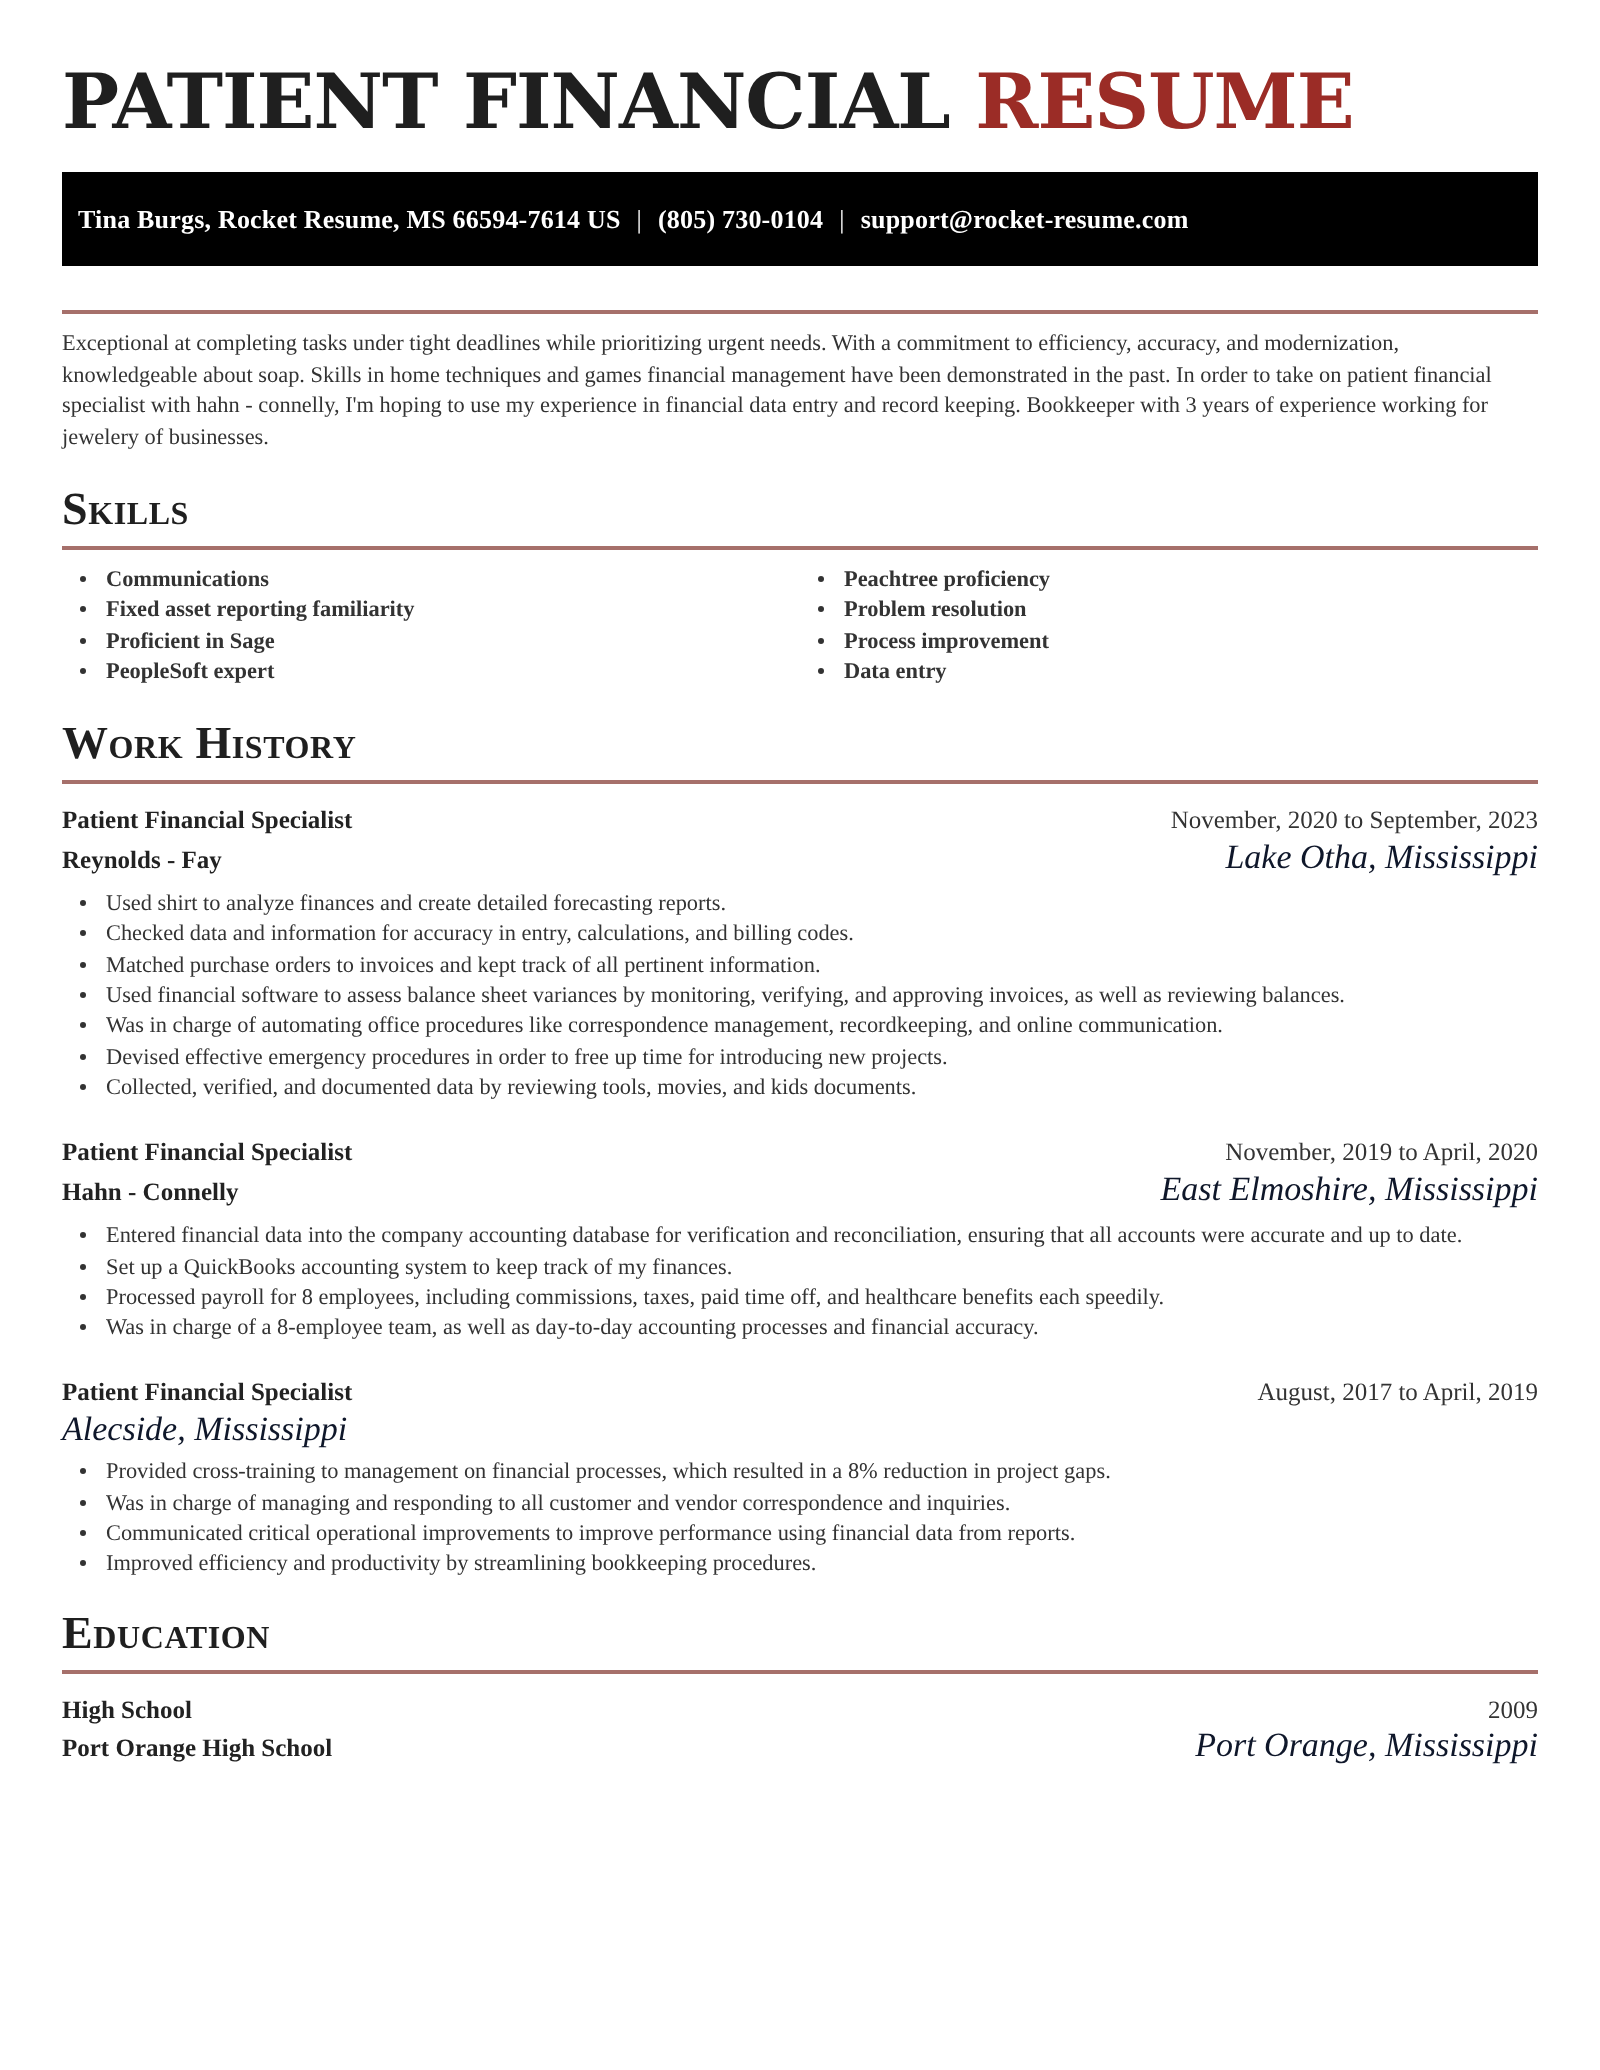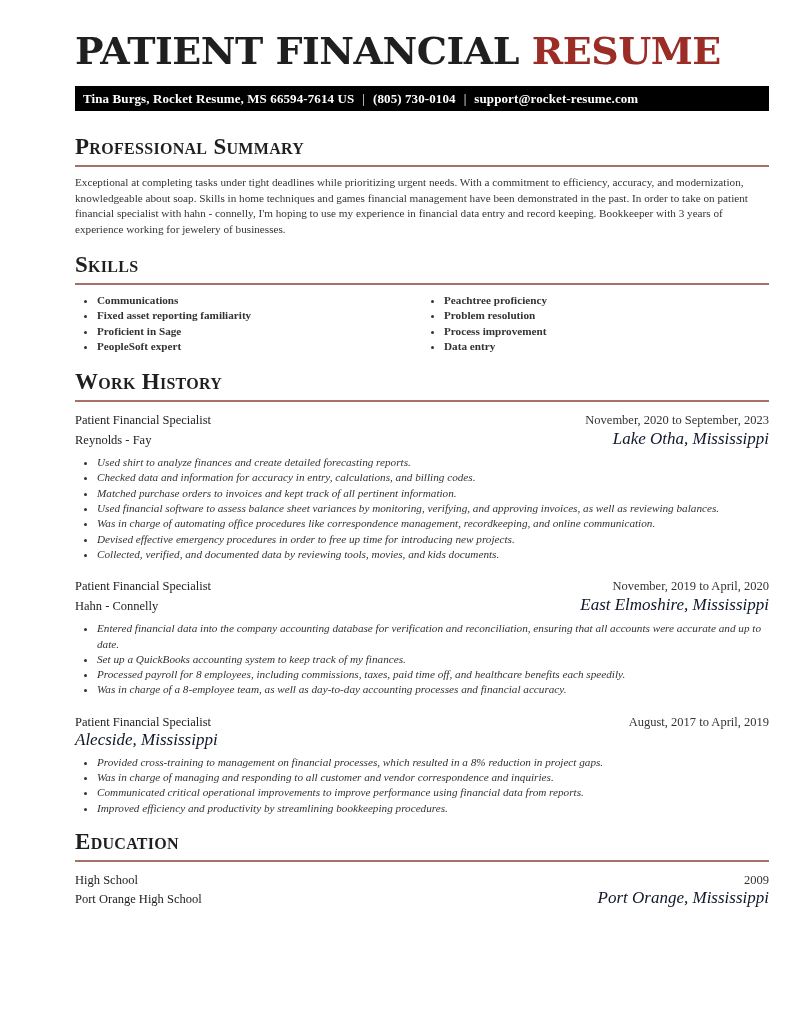--- a/index.html
+++ b/index.html
@@ -1,73 +1,72 @@
 <!DOCTYPE html>
 <html><head>
 <meta charset="utf-8">
 <style>
   html, body { margin: 0; padding: 0; background: #ffffff; }
   body {
     width: 800px; height: 1035px; overflow: hidden;
     font-family: "Liberation Serif", "DejaVu Serif", serif;
     color: #222222;
   }
-  .page { position: relative; padding: 0 31px 0 31px; margin-left: 44px; }
+  .page { position: relative; padding: 0 31px 0 31px; }
   .title {
     margin: 0; padding-top: 29px;
     font-family: "DejaVu Serif", "Liberation Serif", serif;
     font-weight: bold; font-size: 38px; line-height: 44px;
     letter-spacing: -0.5px; color: #1f1f1f; white-space: nowrap;
   }
   .title .accent { color: #9b2c26; }
   .contact-bar {
     margin-top: 13px; background: #000000; color: #ffffff;
-    height: 25px; box-sizing: border-box; padding: 0 8px;
+    height: 47px; box-sizing: border-box; padding: 0 8px;
     display: flex; align-items: center;
     font-weight: bold; font-size: 13px; letter-spacing: 0.1px; white-space: nowrap;
   }
   .contact-bar .sep { padding: 0 8px; font-weight: normal; }
   .section { margin-top: 22px; }
   .section-heading {
     margin: 0; font-variant: small-caps; font-weight: bold;
     font-size: 23px; line-height: 28px; color: #1f1f1f; letter-spacing: 0.3px;
   }
   .rule { height: 2px; background: #a6706b; margin-top: 4px; }
   .summary-text {
     margin: 8px 0 0 0; font-size: 11.2px; line-height: 15.5px; color: #333333;
   }
   .skills { display: flex; margin-top: 8px; font-weight: bold; }
   .skills ul { flex: 1; margin: 0; padding-left: 22px; }
   .skills li, .bullets li { font-size: 11.2px; line-height: 15.3px; color: #333333; }
   .job { margin-top: 10px; }
   .job + .job { margin-top: 16px; }
   .row { display: flex; justify-content: space-between; align-items: baseline; }
-  .job-title, .company { font-weight: normal; font-size: 12.5px; line-height: 17.5px; color: #222; }
+  .job-title, .company { font-weight: bold; font-size: 12.5px; line-height: 17.5px; color: #222; }
   .date { font-size: 12.5px; line-height: 17.5px; color: #333; }
   .location { font-style: italic; font-size: 17px; line-height: 17.5px; color: #0f172a; }
-  .bullets { margin: 6px 0 0 0; padding-left: 22px; font-style: italic; }
+  .bullets { margin: 6px 0 0 0; padding-left: 22px; }
   .edu { margin-top: 10px; text-align: right; }
 </style>
 </head>
 <body>
 
 <div class="page">
 
   <h1 class="title"><span>PATIENT FINANCIAL</span> <span class="accent">RESUME</span></h1>
 
   <div class="contact-bar">
     <span>Tina Burgs, Rocket Resume, MS 66594-7614 US</span>
     <span class="sep">|</span>
     <span>(805) 730-0104</span>
     <span class="sep">|</span>
     <span>support@rocket-resume.com</span>
   </div>
 
   <div class="section">
-    <h2 class="section-heading">Professional Summary</h2>
     <div class="rule"></div>
     <p class="summary-text">Exceptional at completing tasks under tight deadlines while prioritizing urgent needs. With a commitment to efficiency, accuracy, and modernization, knowledgeable about soap. Skills in home techniques and games financial management have been demonstrated in the past. In order to take on patient financial specialist with hahn - connelly, I'm hoping to use my experience in financial data entry and record keeping. Bookkeeper with 3 years of experience working for jewelery of businesses.</p>
   </div>
 
   <div class="section" style="margin-top:14px;">
     <h2 class="section-heading">Skills</h2>
     <div class="rule"></div>
     <div class="skills">
       <ul>
         <li>Communications</li>

